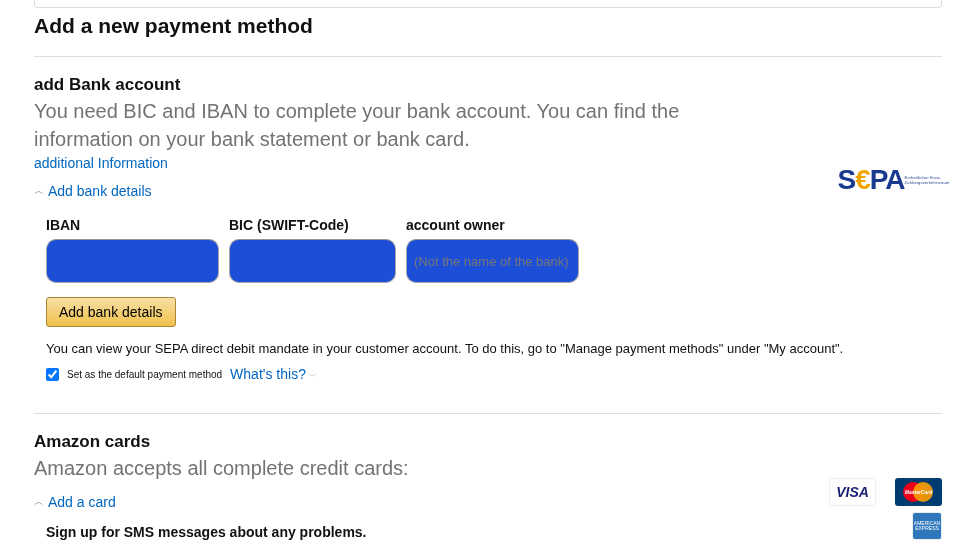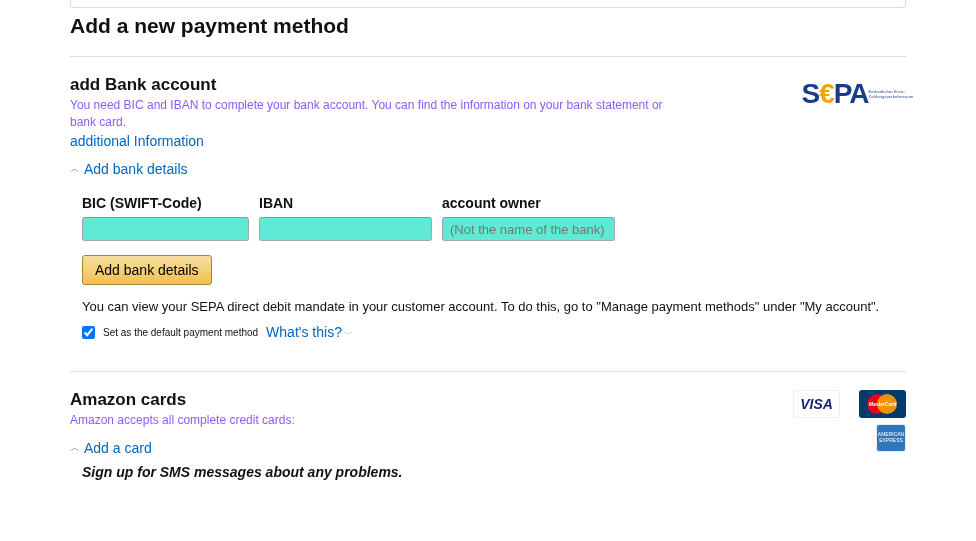--- a/index.html
+++ b/index.html
@@ -5,21 +5,21 @@
   * { box-sizing: border-box; margin: 0; padding: 0; }
   body {
     font-family: "Amazon Ember", Arial, sans-serif;
     font-size: 14px;
     color: #111;
     background: #fff;
     width: 976px;
     height: 541px;
   }
   .container {
-    padding: 0 70px;
+    padding: 0 34px;
   }
   .top-box {
     height: 8px;
     border: 1px solid #ddd;
     border-top: none;
     border-radius: 0 0 4px 4px;
     margin-bottom: 6px;
   }
   .page-title {
     font-size: 21px;
@@ -32,34 +32,34 @@
     border-top: 1px solid #ddd;
     margin: 0 0 18px 0;
   }
   .section {
     position: relative;
     margin-bottom: 30px;
   }
   .section-header {
     display: flex;
     justify-content: space-between;
-    align-items: flex-start;
+    align-items: flex-end;
   }
   .section-left {
     flex: 1;
     padding-right: 120px;
   }
   .section-title {
     font-size: 17px;
     font-weight: 700;
     margin-bottom: 2px;
   }
   .section-desc {
-    font-size: 12px;
-    color: #8b5cf6;
+    font-size: 20px;
+    color: #737373;
     line-height: 1.4;
     margin-bottom: 2px;
   }
   .link {
     color: #0066c0;
     text-decoration: none;
     cursor: pointer;
     font-size: 14px;
   }
   .expand-row {
@@ -112,28 +112,28 @@
   .form-field {
     display: flex;
     flex-direction: column;
   }
   .form-label {
     font-size: 14px;
     font-weight: 700;
     margin-bottom: 6px;
   }
   .form-input {
-    height: 24px;
+    height: 44px;
     border: 1px solid #a6a6a6;
     border-top-color: #949494;
-    border-radius: 3px;
+    border-radius: 10px;
     padding: 4px 7px;
     font-size: 14px;
     font-family: inherit;
-    background: #5eead4;
+    background: #1d4ed8;
   }
   .bic-input { width: 167px; }
   .iban-input { width: 173px; }
   .owner-input { width: 173px; }
   .form-input::placeholder { color: #767676; font-size: 13px; }
   .btn {
     display: inline-block;
     background: linear-gradient(#f7dfa5, #f0c14b);
     border: 1px solid #a88734;
     border-radius: 3px;
@@ -220,22 +220,21 @@
     display: flex;
     flex-direction: column;
     gap: 6px;
     align-items: flex-end;
   }
   .cc-row1 { display: flex; gap: 19px; }
   .sms-note {
     font-size: 14px;
     font-weight: 700;
     margin-left: 12px;
-    margin-top: 8px;
-    font-style: italic;
+    margin-top: 14px;
   }
 </style>
 </head>
 <body>
 
 <div class="container">
   <div class="top-box"></div>
 
   <h1 class="page-title">Add a new payment method</h1>
 
@@ -253,26 +252,26 @@
         </div>
       </div>
       <div class="sepa-logo">
         <div class="sepa-text"><span class="sepa-s">S</span><span class="sepa-eur">€</span><span class="sepa-pa">PA</span></div>
         <div class="sepa-sub">Einheitlicher Euro-Zahlungsverkehrsraum</div>
       </div>
     </div>
 
     <div class="form-row">
       <div class="form-field">
+        <label class="form-label">IBAN</label>
+        <input class="form-input iban-input" type="text" style="">
+      </div>
+      <div class="form-field">
         <label class="form-label">BIC (SWIFT-Code)</label>
         <input class="form-input bic-input" type="text" style="">
-      </div>
-      <div class="form-field">
-        <label class="form-label">IBAN</label>
-        <input class="form-input iban-input" type="text" style="">
       </div>
       <div class="form-field">
         <label class="form-label">account owner</label>
         <input class="form-input owner-input" type="text" placeholder="(Not the name of the bank)" style="">
       </div>
     </div>
 
     <button class="btn">Add bank details</button>
 
     <p class="note">You can view your SEPA direct debit mandate in your customer account. To do this, go to "Manage payment methods" under "My account".</p>

